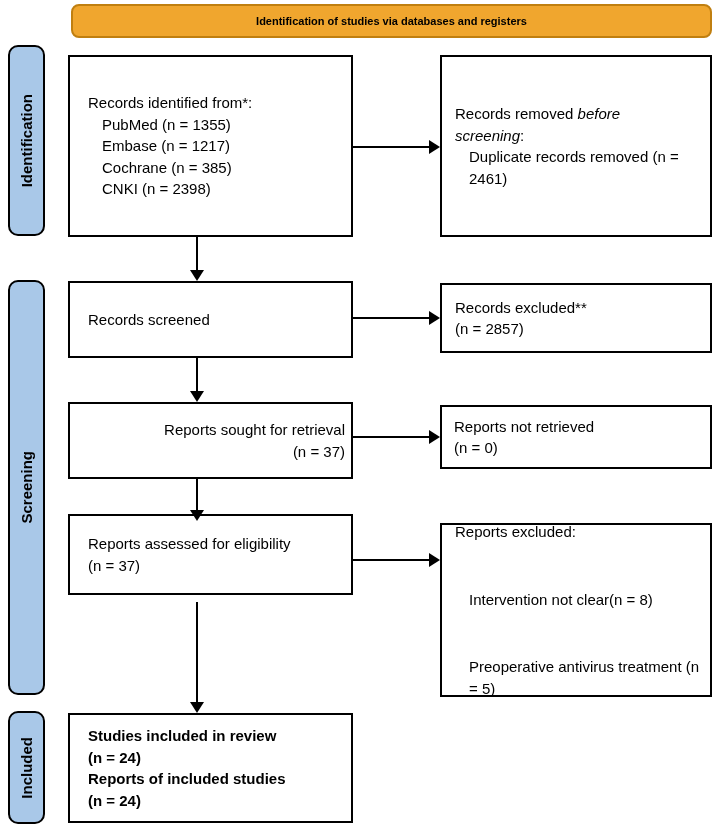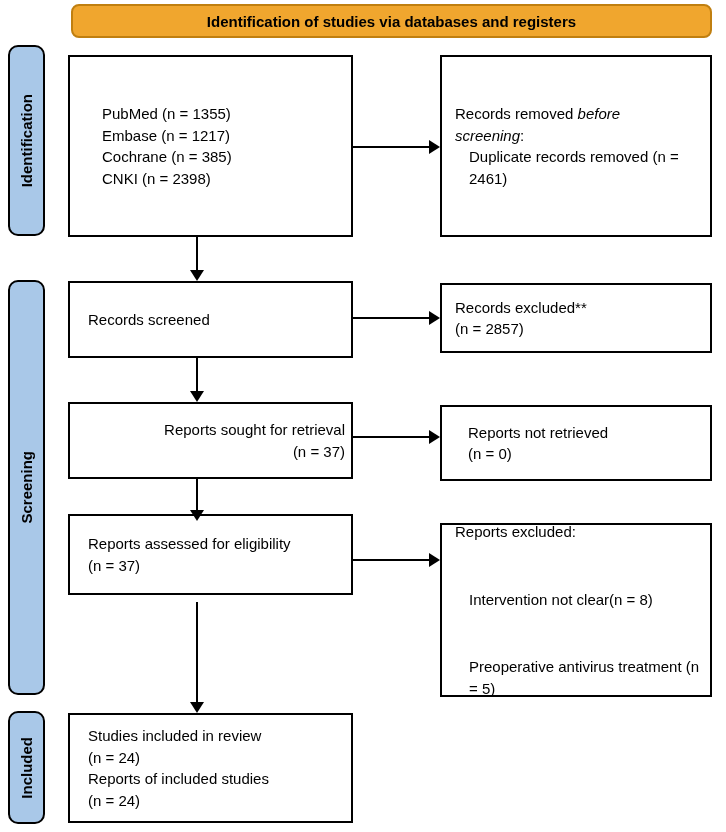--- a/index.html
+++ b/index.html
@@ -3,21 +3,21 @@
 <meta charset="utf-8">
 <style>
   html,body { margin:0; padding:0; background:#ffffff; }
   body { font-family:"Liberation Sans", sans-serif; color:#000; }
   .canvas { position:relative; width:726px; height:832px; background:#fff; overflow:hidden; }
 
   .hdr {
     position:absolute; left:71px; top:4px; width:641px; height:34px;
     box-sizing:border-box; border:2px solid #c07f10; border-radius:8px;
     display:flex; align-items:center; justify-content:center;
-    font-weight:bold; font-size:15px;
+    font-weight:bold; font-size:11px;
   }
 
   .stage {
     position:absolute; left:8px; width:37px; box-sizing:border-box;
     border:2px solid #000; border-radius:10px;
     display:flex; align-items:center; justify-content:center;
   }
   .stage span {
     writing-mode:vertical-rl; transform:rotate(180deg);
     font-weight:bold; font-size:15px; white-space:nowrap;
@@ -32,24 +32,24 @@
     justify-content:center; padding:4px 6px 4px 18px;
     font-size:15px; line-height:21.5px;
   }
   .col1 { left:68px;  width:285px; }
   .col2 { left:440px; width:272px; }
   .b-identified      { top:55px;  height:182px; }
   .b-removed         { top:55px;  height:182px; padding-left:13px; }
   .b-screened        { top:281px; height:77px; }
   .b-excluded        { top:283px; height:70px;  padding-left:13px; }
   .b-sought          { top:402px; height:77px;align-items:flex-end; }
-  .b-not-retrieved   { top:405px; height:76px;  padding-left:26px; }
+  .b-not-retrieved   { top:405px; height:64px;  padding-left:12px; }
   .b-assessed        { top:514px; height:81px; }
   .b-reports-excl    { top:523px; height:174px; padding-left:13px;gap:46px; }
-  .b-included        { top:713px; height:110px; }
+  .b-included        { top:713px; height:110px;font-weight:bold; }
 
   .indent { margin-left:14px; }
   .wrap-narrow { max-width:200px; }
 
   .varrow { position:absolute; width:14px; }
   .varrow .line { position:absolute; left:6px; top:0; width:2px; height:calc(100% - 9px); background:#000; }
   .varrow .head { position:absolute; left:0; bottom:0; width:0; height:0;
     border-left:7px solid transparent; border-right:7px solid transparent; border-top:11px solid #000; }
   .va1 { left:190px; top:237px; height:44px; }
   .va2 { left:190px; top:358px; height:44px; }
@@ -78,20 +78,21 @@
     <span>Identification</span>
   </div>
   <div class="stage stage-screening" style="background-color: rgb(169, 200, 232); border-color: rgb(0, 0, 0);">
     <span>Screening</span>
   </div>
   <div class="stage stage-included" style="background-color: rgb(169, 200, 232); border-color: rgb(0, 0, 0);">
     <span>Included</span>
   </div>
 
   <div class="box col1 b-identified">
+    <div>Records identified from*:</div>
     <div class="indent">PubMed (n = 1355)</div>
     <div class="indent">Embase (n = 1217)</div>
     <div class="indent">Cochrane (n = 385)</div>
     <div class="indent">CNKI (n = 2398)</div>
   </div>
 
   <div class="box col2 b-removed">
     <div class="wrap-narrow"><span>Records removed </span><i>before screening</i><span>:</span></div>
     <div class="indent">Duplicate records removed (n = 2461)</div>
   </div>

